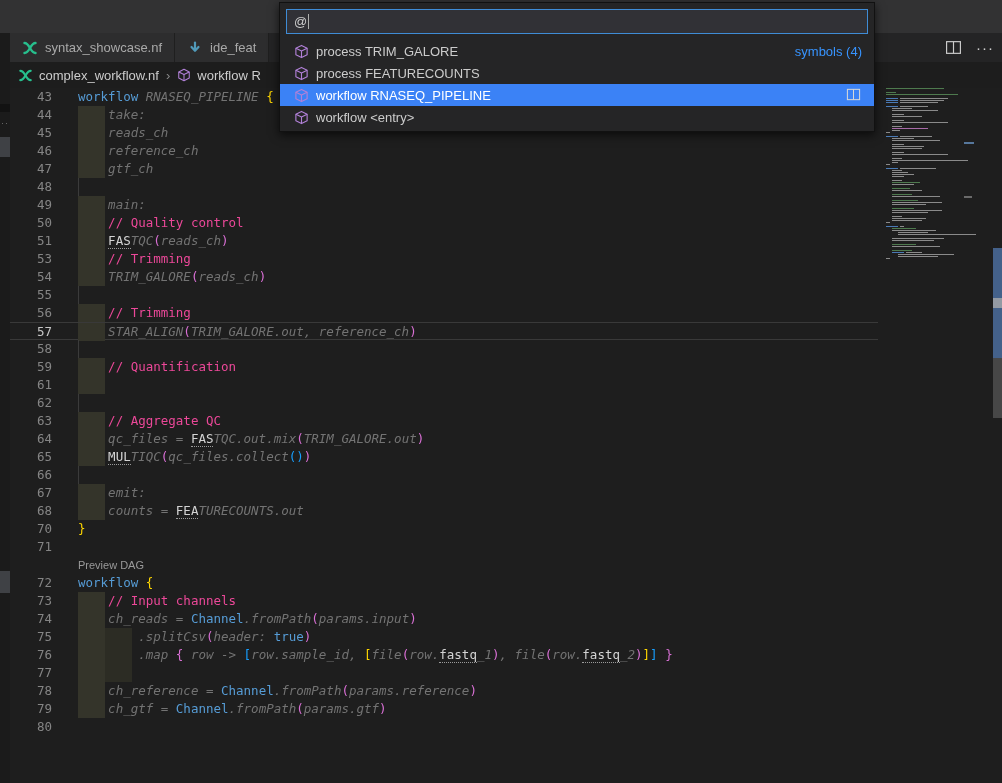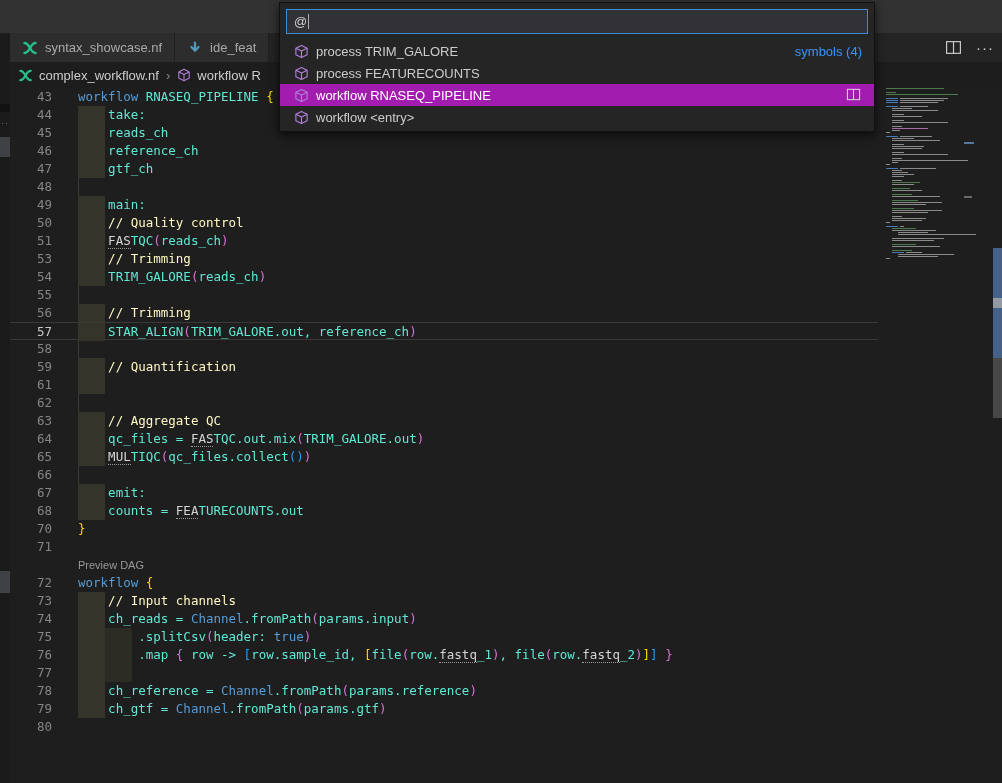--- a/index.html
+++ b/index.html
@@ -37,21 +37,21 @@
   .codeline .num { position:absolute; left:0; top:0; width:42px; text-align:right; color:#858585; }
   .codeline.cur .num { color:#c6c6c6; }
   .codeline.cur { border-top:1px solid #393939; border-bottom:1px solid #393939; }
   .codeline .txt { position:absolute; left:68px; top:0; }
   .band1 { position:absolute; left:68px; top:0; width:27px; height:18px; background:#34342a; }
   .band2 { position:absolute; left:95px; top:0; width:27px; height:18px; background:#2c2c24; }
   .guide { position:absolute; left:68px; top:0; width:1px; height:18px; background:#3b3b3b; }
   .lens { position:relative; height:18px; }
   .lens span { position:absolute; left:68px; top:3px; font-size:11px; color:#999999; cursor:pointer; }
 
-  .tk-k { color:#569CD6; } .tk-c { color:#fef9c3; } .tk-p { color:#5eead4; }
+  .tk-k { color:#569CD6; } .tk-c { color:#ec4899; } .tk-p { color:#737373;font-style:italic; }
   .tk-y { color:#ffd700; } .tk-m { color:#da70d6; } .tk-b { color:#179fff; }
   .tk-u { color:#d4d4d4; border-bottom:1px dotted #9b9b9b; }
 
   
   .minimap { position:absolute; left:872px; top:0; width:110px; height:695px; }
   .mrow { height:1px; margin-bottom:1px; position:relative; }
   .mseg { position:absolute; top:0; height:1px; }
   .mini-decor1 { position:absolute; left:82px; top:54px; width:10px; height:2px; background:#56779c; }
   .mini-decor2 { position:absolute; left:82px; top:108px; width:8px; height:2px; background:#6a6a6a; }
 
@@ -60,21 +60,21 @@
   .ss-blue { position:absolute; left:0; top:160px; width:9px; height:110px; background:#44618a; }
   .ss-lite { position:absolute; left:0; top:210px; width:9px; height:10px; background:#949aa3; }
   .ss-gray { position:absolute; left:0; top:270px; width:9px; height:60px; background:#474747; }
 
   
   .quickopen { position:absolute; left:279px; top:2px; width:596px; background:#252526; box-shadow:0 3px 9px rgba(0,0,0,0.65); border:1px solid #111; padding-bottom:3px; }
   .qinput { margin:6px; height:25px; background:#313136; border:1px solid #3f8cd6; display:flex; align-items:center; padding:0 7px; }
   .qinput .qtext { color:#cccccc; font-size:13px; }
   .qinput .caret { width:1px; height:15px; background:#aeafad; margin-left:1px; }
   .qrow { height:22px; display:flex; align-items:center; padding:0 12px 0 14px; color:#cccccc; font-size:13px; cursor:pointer; }
-  .qrow.sel { background:#a21caf; color:#ffffff; }
+  .qrow.sel { background:#3b82f6; color:#ffffff; }
   .qrow .qicon { width:15px; height:15px; margin-right:7px; flex:0 0 15px; }
   .qrow .qlabel { flex:1 1 auto; white-space:nowrap; }
   .qrow .qbadge { color:#3794ff; font-size:13px; }
   .qrow .qact { width:16px; height:16px; }
 </style>
 </head>
 <body>
 
 <div id="stage">
 

